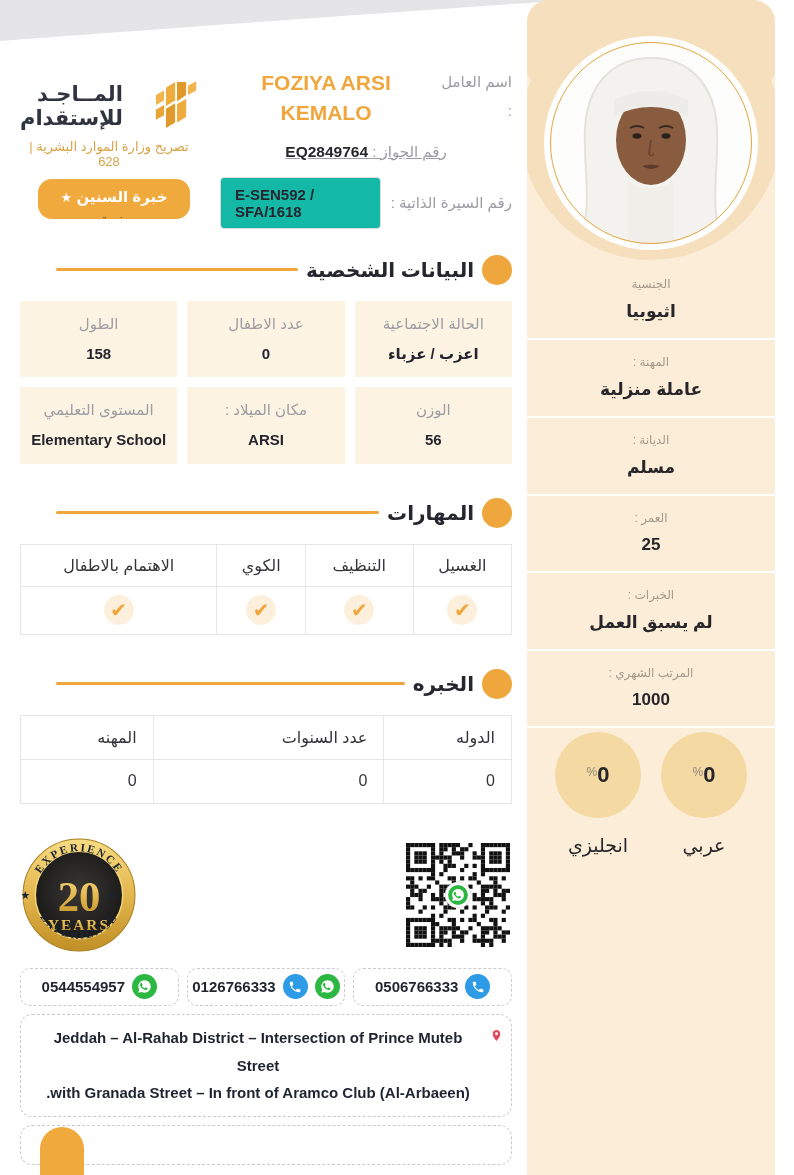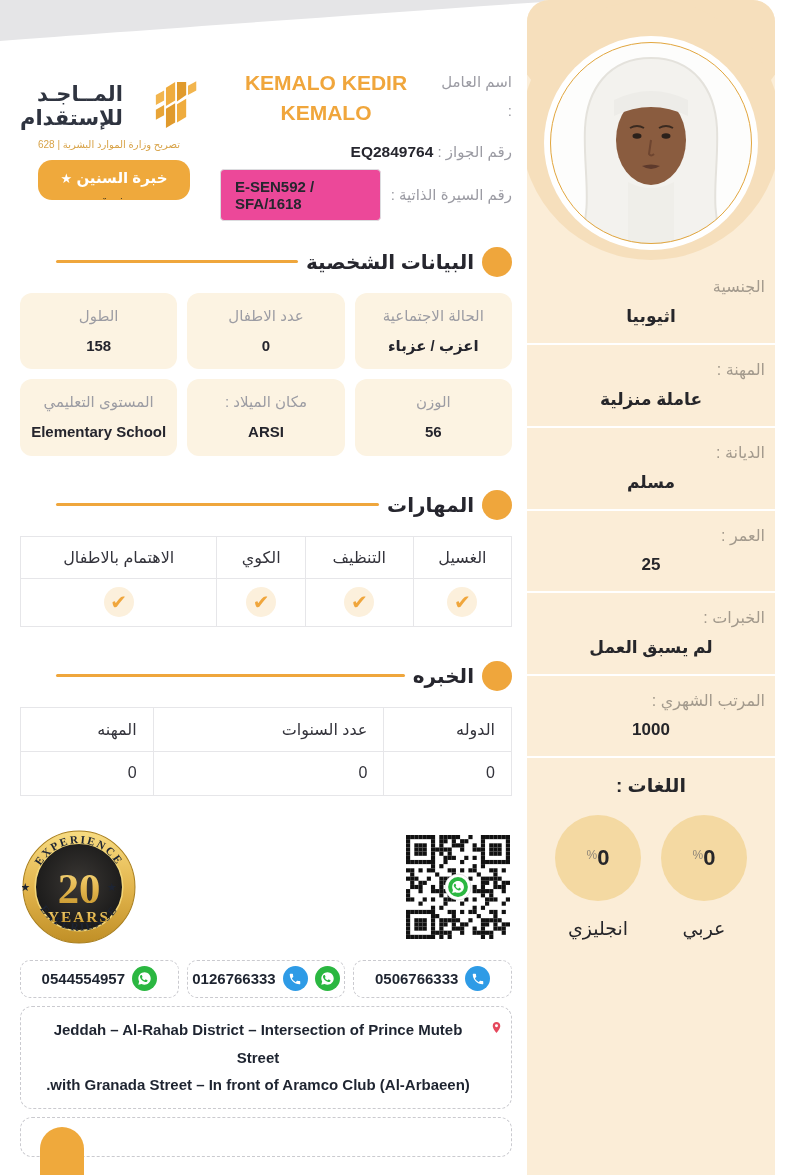--- a/index.html
+++ b/index.html
@@ -11,45 +11,45 @@
 
   
   .main { position:absolute; top:0; left:20px; width:492px; z-index:1; direction:rtl; padding-top:68px; }
 
   
   .header-row { display:flex; justify-content:space-between; align-items:flex-start; margin-bottom:26px; }
   .name-block { width:292px; }
   .name-row { display:flex; gap:6px; margin-bottom:14px; }
   .name-label { color:#9B9BA3; font-size:15px; width:74px; text-align:right; line-height:1.9; flex:none; }
   .worker-name { flex:1; color:#F0A63C; font-weight:bold; font-size:21px; text-align:center; line-height:1.45; direction:ltr; }
-  .passport-row { font-size:15px; color:#9B9BA3; margin-bottom:8px; text-align:right; }
+  .passport-row { font-size:15px; color:#9B9BA3; margin-bottom:16px; text-align:center;text-decoration:underline; }
   .passport-row b { color:#26262E; font-size:15.5px; }
   .cv-row { display:flex; align-items:center; gap:10px; }
   .cv-label { color:#9B9BA3; font-size:15px; flex:none; }
-  .cv-box { background:#ec4899; border:1px solid #DCDCDF; border-radius:4px; padding:8px 14px; font-weight:bold; font-size:15px; color:#26262E; direction:ltr; }
+  .cv-box { background:#14b8a6; border:1px solid #DCDCDF; border-radius:4px; padding:8px 14px; font-weight:bold; font-size:15px; color:#26262E; direction:ltr; }
 
   
   .logo-block { width:178px; direction:ltr; padding-top:8px; }
   .logo-row { display:flex; align-items:center; justify-content:flex-end; gap:20px; }
   .logo-text { text-align:right; color:#2F3440; font-weight:bold; font-size:21px; line-height:1.15; }
-  .logo-sub { text-align:center; color:#D8A348; font-size:10px; margin-top:3px; letter-spacing:.3px; }
+  .logo-sub { text-align:center; color:#D8A348; font-size:13px; margin-top:3px; letter-spacing:.3px; }
   .agency-badge { margin-top:10px; width:152px; height:40px; margin-left:auto; margin-right:8px; background:#EFA93C; border-radius:14px; color:#fff; font-weight:bold; font-size:15px; overflow:hidden; text-align:center; cursor:pointer; }
   .agency-badge .line1 { margin-top:9px; }
   .agency-badge .star { font-size:13px; }
   .agency-badge .line2 { color:#4C3D1C; font-size:13px; margin-top:7px; }
 
   
   .section-header { display:flex; align-items:center; gap:8px; margin-bottom:16px; }
   .section-dot { width:30px; height:30px; border-radius:50%; background:#EFA63C; flex:none; }
   .section-title { font-size:20px; font-weight:bold; color:#26262E; white-space:nowrap;text-align:right; }
   .section-line { flex:1; height:3px; background:#EFA63C; border-radius:3px; margin-left:36px; }
 
   
   .personal-grid { display:grid; grid-template-columns:repeat(3,1fr); gap:10px; margin-bottom:34px; }
-  .p-card { background:#FCF3E2; border-radius:12px; padding:12px 10px; text-align:center; }
+  .p-card { background:#FCF3E2; border-radius:0; padding:12px 10px; text-align:center; }
   .p-label { color:#9C9CA3; font-size:15px; margin-bottom:9px; line-height:1.4; }
   .p-value { color:#25252D; font-size:15px; font-weight:bold; line-height:1.5; }
 
   
   table { width:100%; border-collapse:collapse; background:#fff; margin-bottom:34px; }
   th, td { border:1px solid #E6E6E9; font-weight:normal; font-size:16px; color:#33333B; }
   .skills-table th { height:42px; text-align:center; }
   .skills-table td { height:48px; text-align:center; }
   .check-mark { display:inline-flex; width:30px; height:30px; border-radius:50%; background:#FCF0DC; align-items:center; justify-content:center; color:#F0A63C; font-size:20px; font-weight:bold; }
   .exp-table th { height:44px; text-align:right; padding:9px 16px; }
@@ -73,21 +73,21 @@
   .sidebar { position:absolute; top:0; right:19px; width:248px; height:1175px; background:#FBEDD7; border-radius:22px 22px 0 0; overflow:hidden; z-index:1; direction:rtl; }
   .deco-circle { position:absolute; border-radius:50%; background:#F6DFBC; }
   .deco-a { width:300px; height:300px; top:-160px; left:-26px; }
   .deco-b { width:260px; height:260px; top:0px; left:-6px; }
   .photo-wrap { position:absolute; top:36px; left:17px; width:214px; height:214px; border-radius:50%; background:#fff; display:flex; align-items:center; justify-content:center; }
   .photo-ring { position:absolute; inset:6px; border:1.5px solid #E2A63E; border-radius:50%; }
   .photo-wrap svg { border-radius:50%; }
   .side-list { position:relative; margin-top:262px; }
   .side-item { padding:15px 10px 16px; text-align:center; }
   .side-item + .side-item { border-top:2px solid #FFFFFF; }
-  .s-label { color:#A39A8D; font-size:16px; margin-bottom:10px;text-align:right; }
+  .s-label { color:#A39A8D; font-size:12px; margin-bottom:10px; }
   .s-value { color:#26262A; font-size:17px; font-weight:bold; }
   .langs-sep { border-top:2px solid #FFFFFF; }
   .langs-title { text-align:center; font-weight:bold; font-size:19px; color:#26262A; padding:16px 0 14px; }
   .langs-row { display:flex; justify-content:space-evenly; padding:4px 8px 0; }
   .lang { text-align:center; }
   .lang-circle { width:86px; height:86px; border-radius:50%; background:#F4D9A2; display:flex; align-items:center; justify-content:center; margin:0 auto; }
   .lang-pct { font-weight:bold; font-size:22px; color:#26262A; }
   .lang-sign { font-size:12px; color:#8F8678; margin-top:-6px; }
   .lang-name { margin-top:16px; font-size:19px; color:#26262A; }
 </style>
@@ -99,21 +99,21 @@
   <svg class="top-curve" width="600" height="44" viewBox="0 0 600 44">
     <path d="M0,0 H570 C400,12 140,30 0,41 Z" fill="#E5E5E7"></path>
   </svg>
 
   <div class="main">
 
     <div class="header-row">
       <div class="name-block">
         <div class="name-row">
           <div class="name-label">اسم العامل :</div>
-          <div class="worker-name">KEMALO KEDIR KEMALO</div>
+          <div class="worker-name">FOZIYA ARSI KEMALO</div>
         </div>
         <div class="passport-row">
           <span>رقم الجواز :</span>
           <b>EQ2849764</b>
         </div>
         <div class="cv-row">
           <span class="cv-label">رقم السيرة الذاتية :</span>
           <span class="cv-box">E-SEN592 / SFA/1618</span>
         </div>
       </div>
@@ -651,21 +651,20 @@
       <div class="side-item">
         <div class="s-label">الخبرات :</div>
         <div class="s-value">لم يسبق العمل</div>
       </div>
       <div class="side-item">
         <div class="s-label">المرتب الشهري :</div>
         <div class="s-value">1000</div>
       </div>
 
       <div class="langs-sep"></div>
-      <div class="langs-title">اللغات :</div>
       <div class="langs-row">
         <div class="lang">
           <div class="lang-circle">
             <span class="lang-pct">0</span>
             <span class="lang-sign">%</span>
           </div>
           <div class="lang-name">عربي</div>
         </div>
         <div class="lang">
           <div class="lang-circle">

